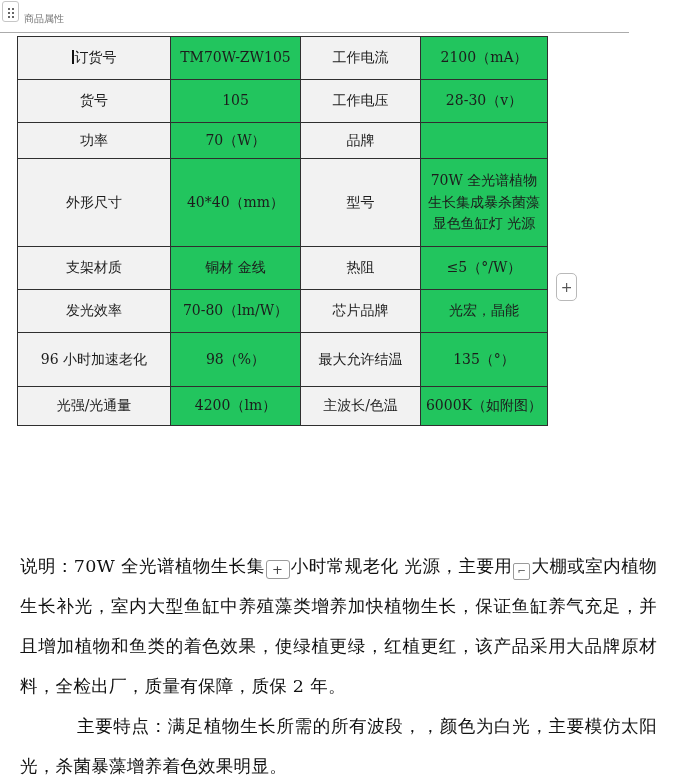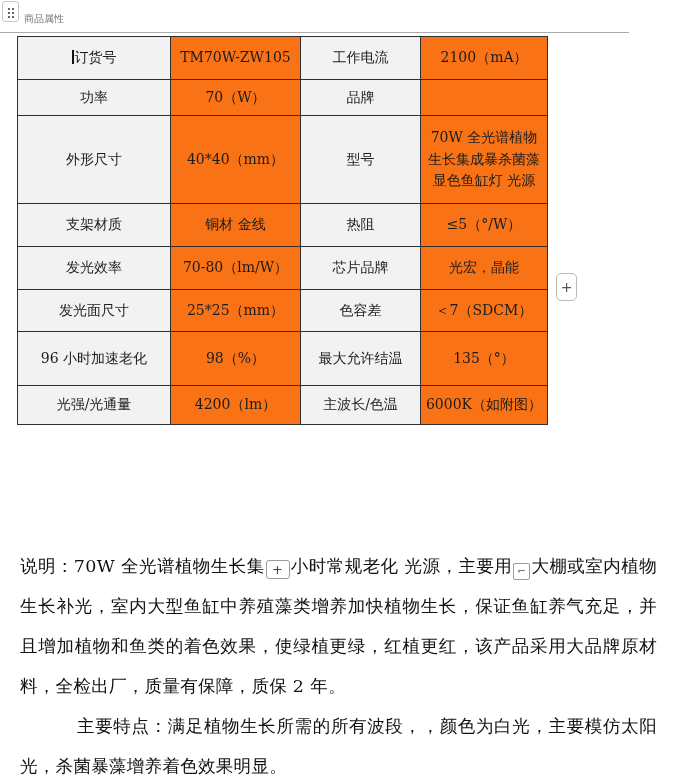--- a/index.html
+++ b/index.html
@@ -10,21 +10,21 @@
   .drag-btn{position:absolute;left:2px;top:1px;width:17px;height:21px;background:#fff;
             border:1px solid #c6c6c6;border-radius:3px;cursor:pointer;padding:0;}
   .dots{position:absolute;left:5px;top:6px;width:2px;height:2px;background:#666;
         box-shadow:4px 0 0 #666,0 4px 0 #666,4px 4px 0 #666,0 8px 0 #666,4px 8px 0 #666;}
   .section-label{position:absolute;left:24px;top:12px;font-size:10px;color:#767676;
                  font-family:"DejaVu Sans","Liberation Sans",sans-serif;text-align:center;}
   .top-divider{position:absolute;left:0;top:32px;width:629px;height:1px;background:#ababab;}
 
   
   .spec-table{position:absolute;left:17px;top:36px;width:530px;border-collapse:collapse;
-              table-layout:fixed;background:#f97316;}
+              table-layout:fixed;background:#22c55e;}
   .spec-table td{border:1px solid #2f2f2f;text-align:center;vertical-align:middle;
                  font-size:14px;color:#1c1c1c;padding:2px 3px;overflow:hidden;line-height:1.55;}
   .spec-table td.lbl{background:#f2f2f2;}
   .model-cell{line-height:22px;}
   .sq{text-decoration-style:wavy;text-decoration-color:#e02626;
       text-decoration-thickness:1px;text-underline-offset:3px;}
   .caret{display:inline-block;width:2px;height:14px;background:#111;vertical-align:-2px;
          margin-right:1px;}
 
   
@@ -64,20 +64,26 @@
         <col style="width:120px">
         <col style="width:127px">
       </colgroup>
     <tbody>
       <tr style="height:43px">
         <td class="lbl"><span class="caret"></span><span>订货号</span></td>
         <td>TM70W-ZW105</td>
         <td class="lbl">工作电流</td>
         <td><span>2100（</span><span class="sq">mA</span><span>）</span></td>
       </tr>
+      <tr style="height:43px">
+        <td class="lbl">货号</td>
+        <td>105</td>
+        <td class="lbl">工作电压</td>
+        <td>28-30（v）</td>
+      </tr>
       <tr style="height:36px">
         <td class="lbl">功率</td>
         <td>70（W）</td>
         <td class="lbl">品牌</td>
         <td></td>
       </tr>
       <tr style="height:88px">
         <td class="lbl">外形尺寸</td>
         <td>40*40（mm）</td>
         <td class="lbl">型号</td>
@@ -87,26 +93,20 @@
         <td class="lbl">支架材质</td>
         <td>铜材  金线</td>
         <td class="lbl">热阻</td>
         <td>≤5（°/W）</td>
       </tr>
       <tr style="height:43px">
         <td class="lbl">发光效率</td>
         <td>70-80（lm/W）</td>
         <td class="lbl">芯片品牌</td>
         <td>光宏，晶能</td>
-      </tr>
-      <tr style="height:42px">
-        <td class="lbl">发光面尺寸</td>
-        <td>25*25（mm）</td>
-        <td class="lbl">色容差</td>
-        <td>＜7（SDCM）</td>
       </tr>
       <tr style="height:54px">
         <td class="lbl">96 小时加速老化</td>
         <td>98（%）</td>
         <td class="lbl">最大允许结温</td>
         <td>135（°）</td>
       </tr>
       <tr style="height:39px">
         <td class="lbl">光强/光通量</td>
         <td>4200（lm）</td>

